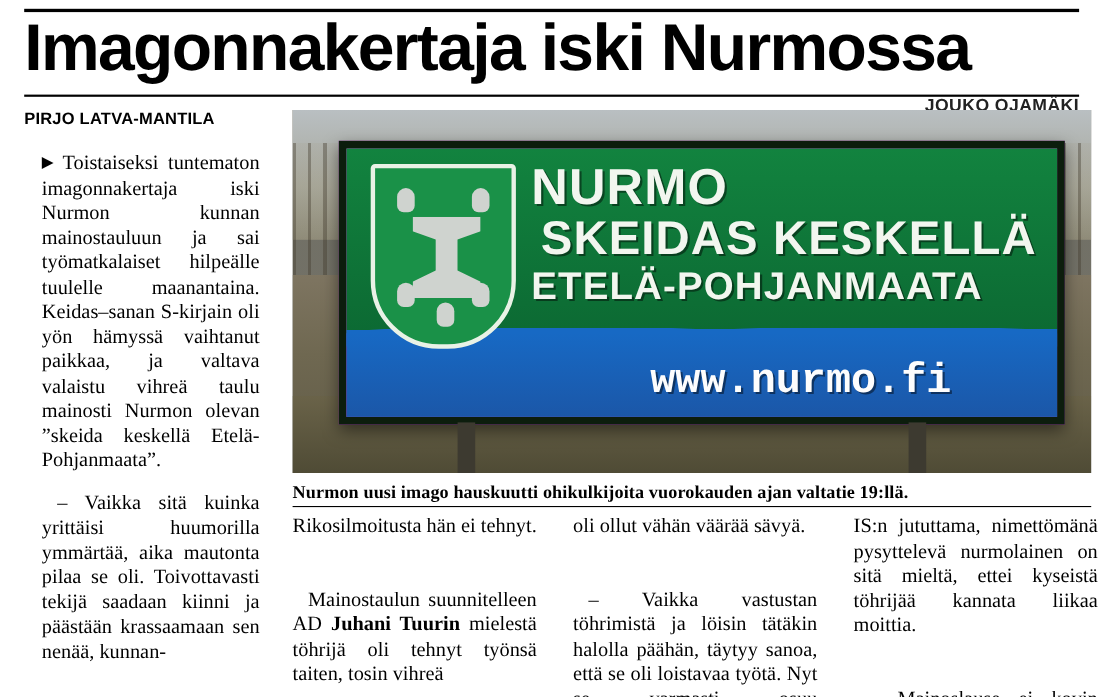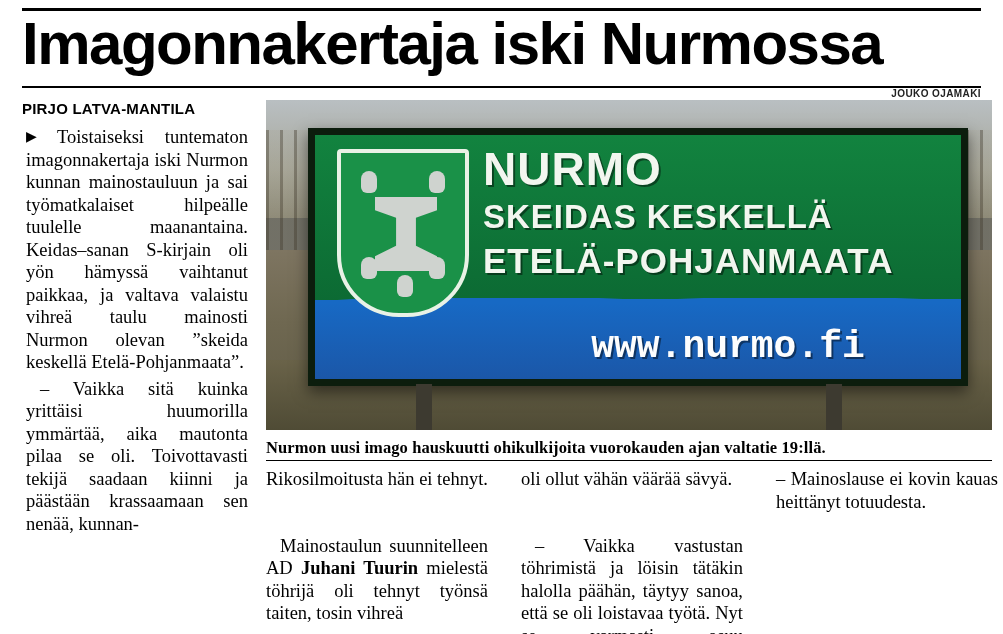--- a/index.html
+++ b/index.html
@@ -48,21 +48,21 @@
     top: 86px;
     width: 959px;
     height: 2px;
     background: #000;
   }
   .byline-photo {
     position: absolute;
     right: 22px;
     top: 88px;
     font-family: "Liberation Sans", sans-serif;
-    font-size: 10px;
+    font-size: 16px;
     font-weight: bold;
     letter-spacing: 0.4px;
     color: #222;
   }
   .author {
     position: absolute;
     left: 22px;
     top: 100px;
     font-family: "Liberation Sans", sans-serif;
     font-size: 15px;
@@ -75,21 +75,21 @@
     left: 22px;
     top: 122px;
     width: 230px;
     font-size: 18.5px;
     line-height: 22.5px;
     text-align: justify;
     text-justify: inter-word;
     hyphens: manual;
   }
   .lead-col p {
-    margin: 4px;
+    margin: 16px;
   }
   .lead-col p + p {
     text-indent: 14px;
   }
   .arrow-marker {
     font-size: 14px;
     vertical-align: 2px;
     margin-right: 4px;
   }
   .b {
@@ -196,21 +196,21 @@
     position: absolute;
     left: 168px;
     top: 8px;
     right: 10px;
     font-family: "Liberation Sans", sans-serif;
     font-weight: bold;
     color: #f2f6ef;
     text-shadow: 2px 2px 0 rgba(0,0,0,.45);
   }
   .bb-line1 { font-size: 46px; line-height: 52px; letter-spacing: 1px; }
-  .bb-line2 { font-size: 33px; line-height: 44px; letter-spacing: 1px; }
+  .bb-line2 { font-size: 43px; line-height: 44px; letter-spacing: 1px; text-align: center; }
   .bb-line3 { font-size: 35px; line-height: 44px; letter-spacing: 1px; }
   .bb-url {
     position: absolute;
     left: 190px;
     right: 10px;
     top: 190px;
     font-family: Liberation Mono, monospace;
     font-weight: bold;
     font-size: 38px;
     color: #fdfdfd;
@@ -327,17 +327,18 @@
   <div class="cols">
     <div class="col c1">
       <p>Rikosilmoitusta hän ei tehnyt.</p>
       <p><span>Mainostaulun suunnitelleen AD </span><span class="b">Juhani Tuurin</span><span> mielestä töhrijä oli tehnyt työnsä taiten, tosin vihreä</span></p>
     </div>
     <div class="col c2">
       <p>oli ollut vähän väärää sävyä.</p>
       <p>– Vaikka vastustan töhrimistä ja löisin tätäkin halolla päähän, täytyy sanoa, että se oli loistavaa työtä. Nyt se varmasti osuu ohikulkijoiden silmiin, Tuuri arvelee.</p>
     </div>
     <div class="col c3">
+      <p>IS:n jututtama, nimettömänä pysyttelevä nurmolainen on sitä mieltä, ettei kyseistä töhrijää kannata liikaa moittia.</p>
       <p>– Mainoslause ei kovin kauas heittänyt totuudesta.</p>
     </div>
   </div>
 
 </div>
 
 </body></html>

